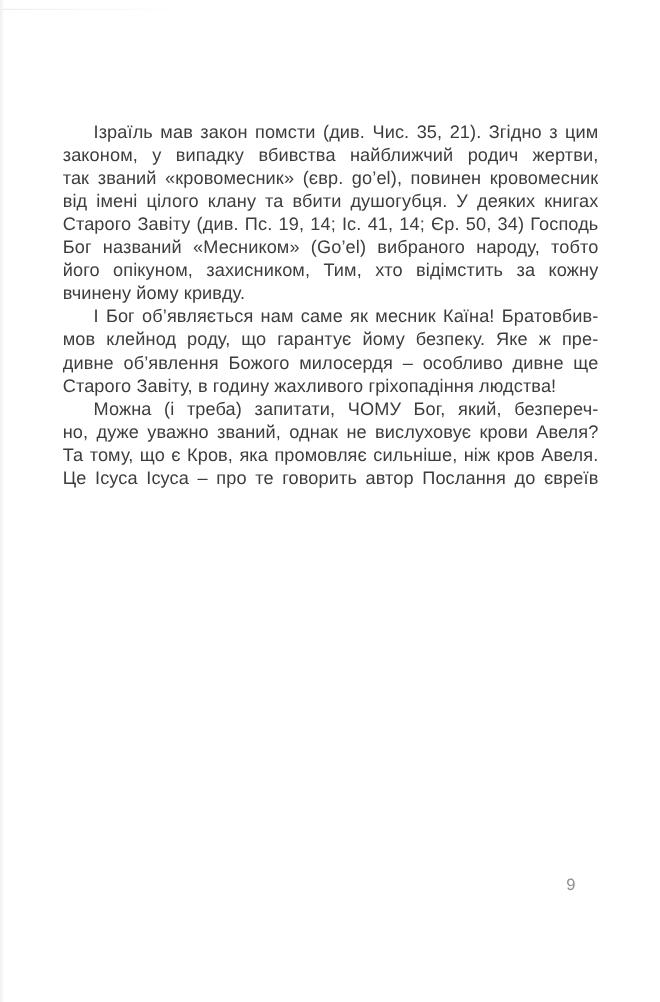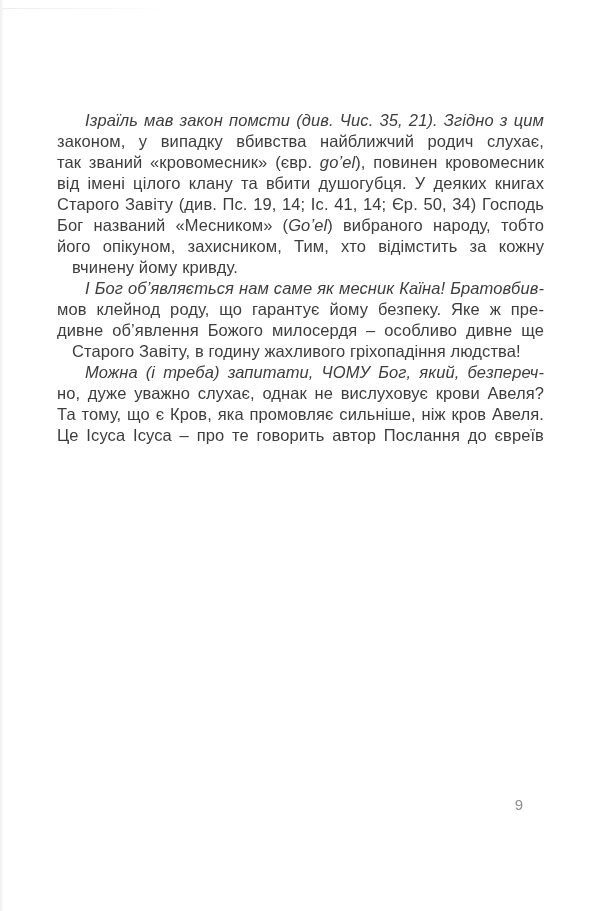--- a/index.html
+++ b/index.html
@@ -45,59 +45,56 @@
   .line {
     height: 21px;
     line-height: 21px;
     overflow: hidden;
     text-align: justify;
     text-align-last: justify;
     white-space: normal;
   }
   .line.first {
     text-indent: 28px;
-    font-style: italic;
   }
   .line.plast {
     text-align-last: left;
-    margin-left: 15px;
   }
   .it {
-    font-style: italic;
   }
   .page-number {
     position: absolute;
     top: 796px;
     left: 505px;
     width: 28px;
     text-align: center;
     font-size: 15px;
     line-height: 18px;
   }
 </style>
 </head>
 <body style="background: rgb(255, 255, 255);">
 
 <div class="page">
   <div class="edge-left"></div>
   <div class="edge-topleft"></div>
 
   <div class="text-block" style="color: rgb(61, 61, 63);">
       <div class="line first"><span>Ізраїль мав закон помсти (див. Чис. 35, 21). Згідно з цим</span></div>
-      <div class="line"><span>законом, у випадку вбивства найближчий родич слухає,</span></div>
+      <div class="line"><span>законом, у випадку вбивства найближчий родич жертви,</span></div>
       <div class="line"><span>так званий «кровомесник» (євр. </span><span class="it">go’el</span><span>), повинен кровомесник</span></div>
       <div class="line"><span>від імені цілого клану та вбити душогубця. У деяких книгах</span></div>
       <div class="line"><span>Старого Завіту (див. Пс. 19, 14; Іс. 41, 14; Єр. 50, 34) Господь</span></div>
       <div class="line"><span>Бог названий «Месником» (</span><span class="it">Go’el</span><span>) вибраного народу, тобто</span></div>
       <div class="line"><span>його опікуном, захисником, Тим, хто відімстить за кожну</span></div>
       <div class="line plast"><span>вчинену йому кривду.</span></div>
       <div class="line first"><span>І Бог об’являється нам саме як месник Каїна! Братовбив-</span></div>
       <div class="line"><span>мов клейнод роду, що гарантує йому безпеку. Яке ж пре-</span></div>
       <div class="line"><span>дивне об’явлення Божого милосердя – особливо дивне ще</span></div>
       <div class="line plast"><span>Старого Завіту, в годину жахливого гріхопадіння людства!</span></div>
       <div class="line first"><span>Можна (і треба) запитати, ЧОМУ Бог, який, безпереч-</span></div>
-      <div class="line"><span>но, дуже уважно слухає, однак не вислуховує крови Авеля?</span></div>
+      <div class="line"><span>но, дуже уважно званий, однак не вислуховує крови Авеля?</span></div>
       <div class="line"><span>Та тому, що є Кров, яка промовляє сильніше, ніж кров Авеля.</span></div>
       <div class="line"><span>Це Ісуса Ісуса – про те говорить автор Послання до євреїв</span></div>
     </div>
 
   <div class="page-number" style="color: rgb(142, 142, 142);">9</div>
 </div>
 
 </body></html>

